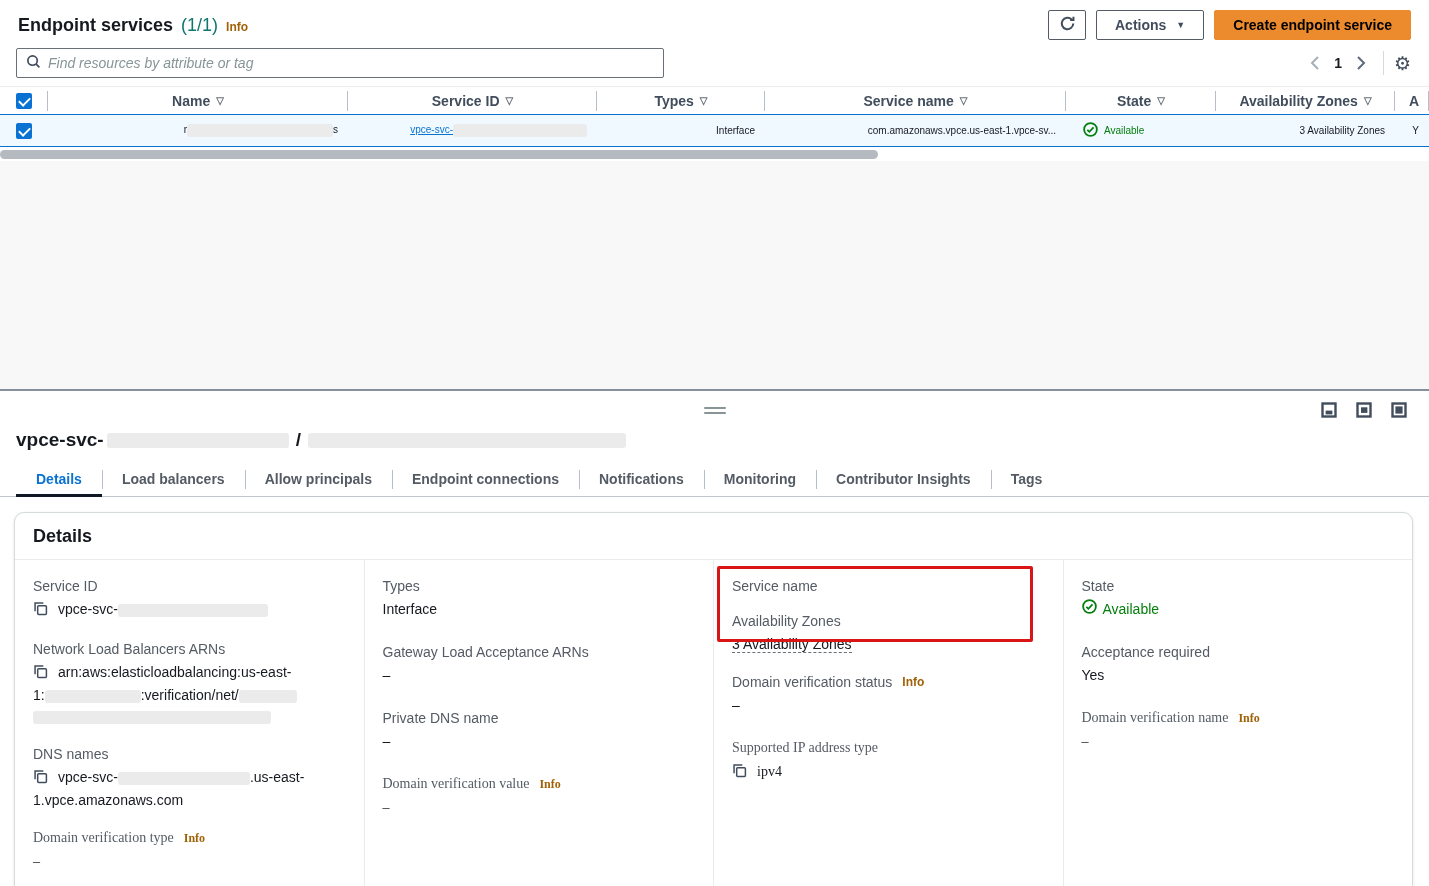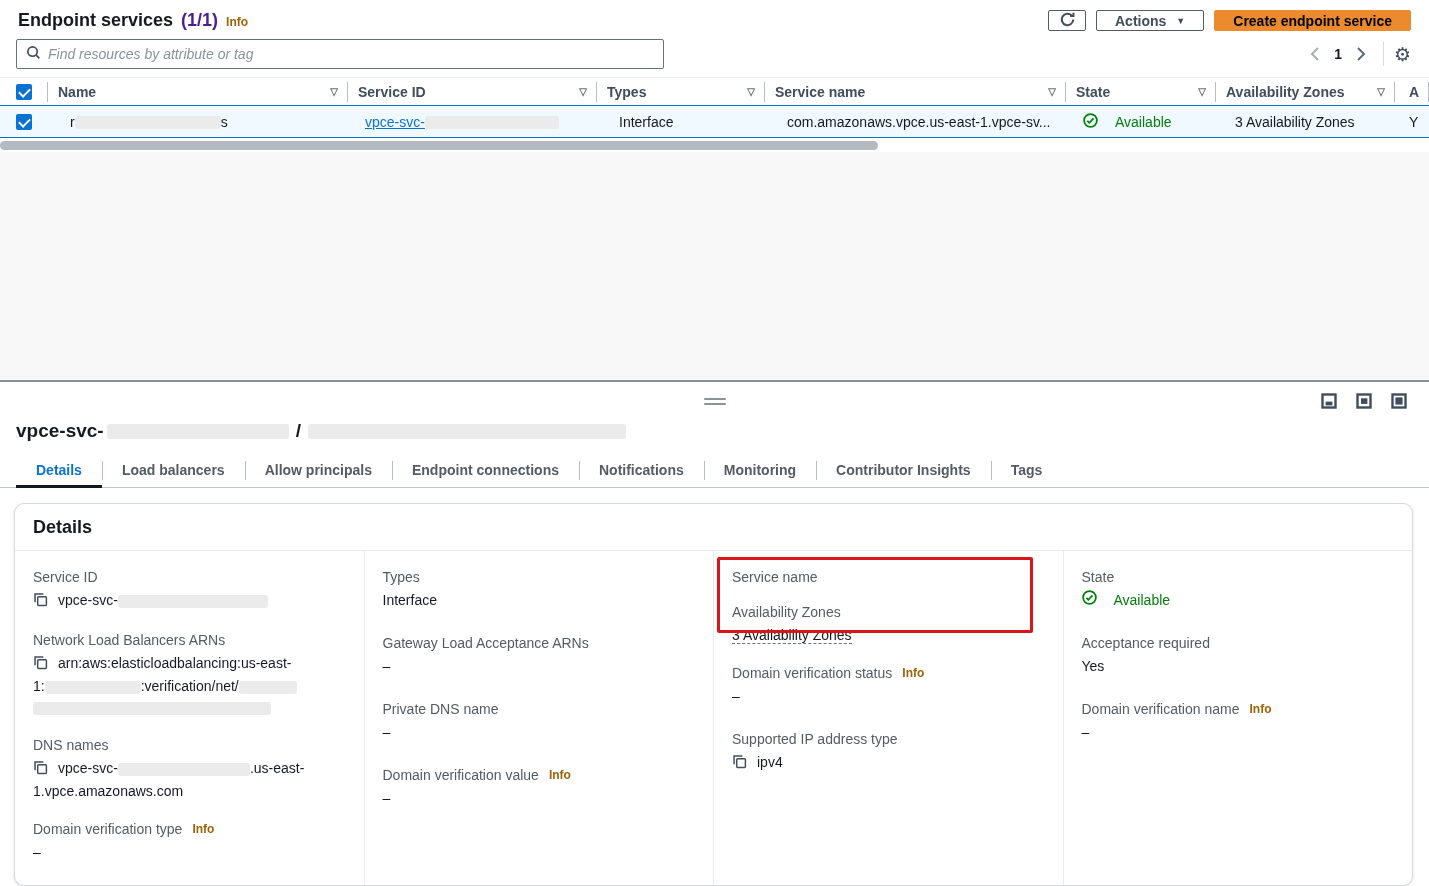--- a/index.html
+++ b/index.html
@@ -4,24 +4,24 @@
 <style>
   * { margin:0; padding:0; box-sizing:border-box; }
   body { background:#fff; }
   .app { width:1429px; height:886px; position:relative; overflow:hidden; background:#fff;
          font-family:"Liberation Sans", sans-serif; color:#16191f; }
 
   
   .top-bar { display:flex; align-items:center; justify-content:space-between; padding:10px 18px 6px 18px; }
   .title-group { display:flex; align-items:baseline; gap:8px; }
   .page-title { font-size:18px; font-weight:700; color:#16191f; }
-  .page-count { font-size:18px; font-weight:700; color:#4c1d95; }
+  .page-count { font-size:18px; font-weight:400; color:#0f766e; }
   .info-link { color:#a16207; font-size:12px; font-weight:700; cursor:pointer; }
   .btns { display:flex; gap:10px; align-items:center; }
-  .btn { height:21px; border:1px solid #545b64; background:#fff; border-radius:2px;
+  .btn { height:30px; border:1px solid #545b64; background:#fff; border-radius:2px;
          font-weight:700; font-size:14px; color:#414d5c; padding:0 18px;
          display:flex; align-items:center; gap:10px; cursor:pointer; }
   .btn.icon-only { width:38px; justify-content:center; padding:0; }
   .btn.primary { background:#ec8b2e; border-color:#ec8b2e; color:#000000; }
   .caret { font-size:9px; color:#414d5c; }
 
   
   .search-bar { display:flex; justify-content:space-between; align-items:center; padding:2px 18px 8px 16px; }
   .search-box { width:648px; height:30px; border:1px solid #687078; border-radius:2px;
                 display:flex; align-items:center; padding:0 9px; gap:7px; background:#fff; }
@@ -29,40 +29,40 @@
   .search-box input::placeholder { font-style:italic; color:#879596; }
   .pager { display:flex; align-items:center; }
   .chev { padding:0 7px; display:flex; align-items:center; cursor:pointer; }
   .page-num { font-weight:700; font-size:14px; color:#16191f; padding:0 7px; }
   .pager-divider { width:1px; height:24px; background:#d5dbdb; margin:0 10px; }
   .gear { font-size:19px; color:#414d5c; cursor:pointer; line-height:1; }
 
   
   .thead { display:flex; align-items:center; height:28px; border-top:1px solid #eaeded; }
   .th { font-weight:700; font-size:14px; color:#414d5c; display:flex; align-items:center;
-        justify-content:space-between; padding:0 10px; position:relative; height:100%; }
+        justify-content:center; padding:0 10px; position:relative; height:100%; }
   .th::after { content:''; position:absolute; right:0; top:4px; height:20px; width:1px; background:#b6bec9; }
   .sort { color:#687078; font-size:10px; cursor:pointer; margin-left:6px; }
   .col-check { width:48px; flex:none; display:flex; justify-content:center; align-items:center; }
   .col-name  { width:300px; flex:none; }
   .col-sid   { width:249px; flex:none; }
   .col-types { width:168px; flex:none; }
   .col-sname { width:301px; flex:none; }
   .col-state { width:150px; flex:none; }
   .col-az    { width:179px; flex:none; }
   .col-ovf   { flex:1; overflow:hidden; white-space:nowrap; }
   .trow { display:flex; align-items:center; height:33px; background:#f0f9ff;
           border-top:1px solid #0972d3; border-bottom:1px solid #0972d3; }
-  .td { font-size:14px; color:#16191f; padding:0 10px; white-space:nowrap; overflow:hidden; }
+  .td { font-size:10px; color:#16191f; padding:0 10px; white-space:nowrap; overflow:hidden;text-align:right; }
   .cb { width:16px; height:16px; background:#0972d3; border-radius:2px; position:relative; cursor:pointer; }
   .cb::after { content:''; position:absolute; left:3px; top:4px; width:9px; height:5px;
                border-left:2px solid #fff; border-bottom:2px solid #fff; transform:rotate(-45deg); }
   .link { color:#0972d3; text-decoration:underline; cursor:pointer; }
   .rd { display:inline-block; background:#ebebeb; border-radius:3px; height:13px; vertical-align:middle; }
-  .state-ok { display:flex; gap:17px; align-items:center; color:#037f0c; }
+  .state-ok { display:flex; gap:6px; align-items:center; color:#037f0c; }
   .az-link { border-bottom:1px dashed #687078; cursor:pointer; }
 
   .hscroll { height:12px; margin-top:2px; position:relative; background:#fff; }
   .hthumb { position:absolute; left:0; top:1px; height:9px; width:878px; background:#b4babf; border-radius:5px; cursor:pointer; }
   .table-empty { height:228px; background:#f8f8f8; }
 
   
   .split-divider { height:2px; background:#87919d; }
   .sp-header { height:38px; display:flex; align-items:center; justify-content:center; position:relative; background:#fff; }
   .sp-handle { width:22px; display:flex; flex-direction:column; gap:3px; cursor:row-resize; }
@@ -80,21 +80,21 @@
 
   
   .card { margin:15px 16px 8px 14px; border:1px solid #d5dbdb; border-radius:10px;
           box-shadow:0 1px 3px rgba(0,28,36,.12); background:#fff; }
   .card-header { padding:13px 24px 12px 18px; font-size:18px; font-weight:700; color:#16191f;
                  border-bottom:1px solid #e9ebed; }
   .card-body { display:flex; }
   .ccol { flex:1; padding:18px 20px 22px 18px; border-right:1px solid #e9ebed; position:relative; }
   .ccol:last-child { border-right:none; }
   .field { margin-bottom:19px; }
-  .field:last-child { margin-bottom:0; }
+  .field:last-child { margin-bottom:0;font-family:Liberation Serif, serif; }
   .flabel { color:#545b64; font-size:14px; margin-bottom:5px; display:flex; gap:10px; align-items:center; }
   .fvalue { color:#16191f; font-size:14px; line-height:21px; word-break:break-word; }
   .copy-ic { display:inline-block; vertical-align:-2px; margin-right:10px; cursor:pointer; }
   .red-box { position:absolute; top:6px; left:3px; width:316px; height:76px;
              border:3px solid #d91515; border-radius:2px; pointer-events:none; }
 </style>
 </head>
 <body>
 
 <div class="app">

